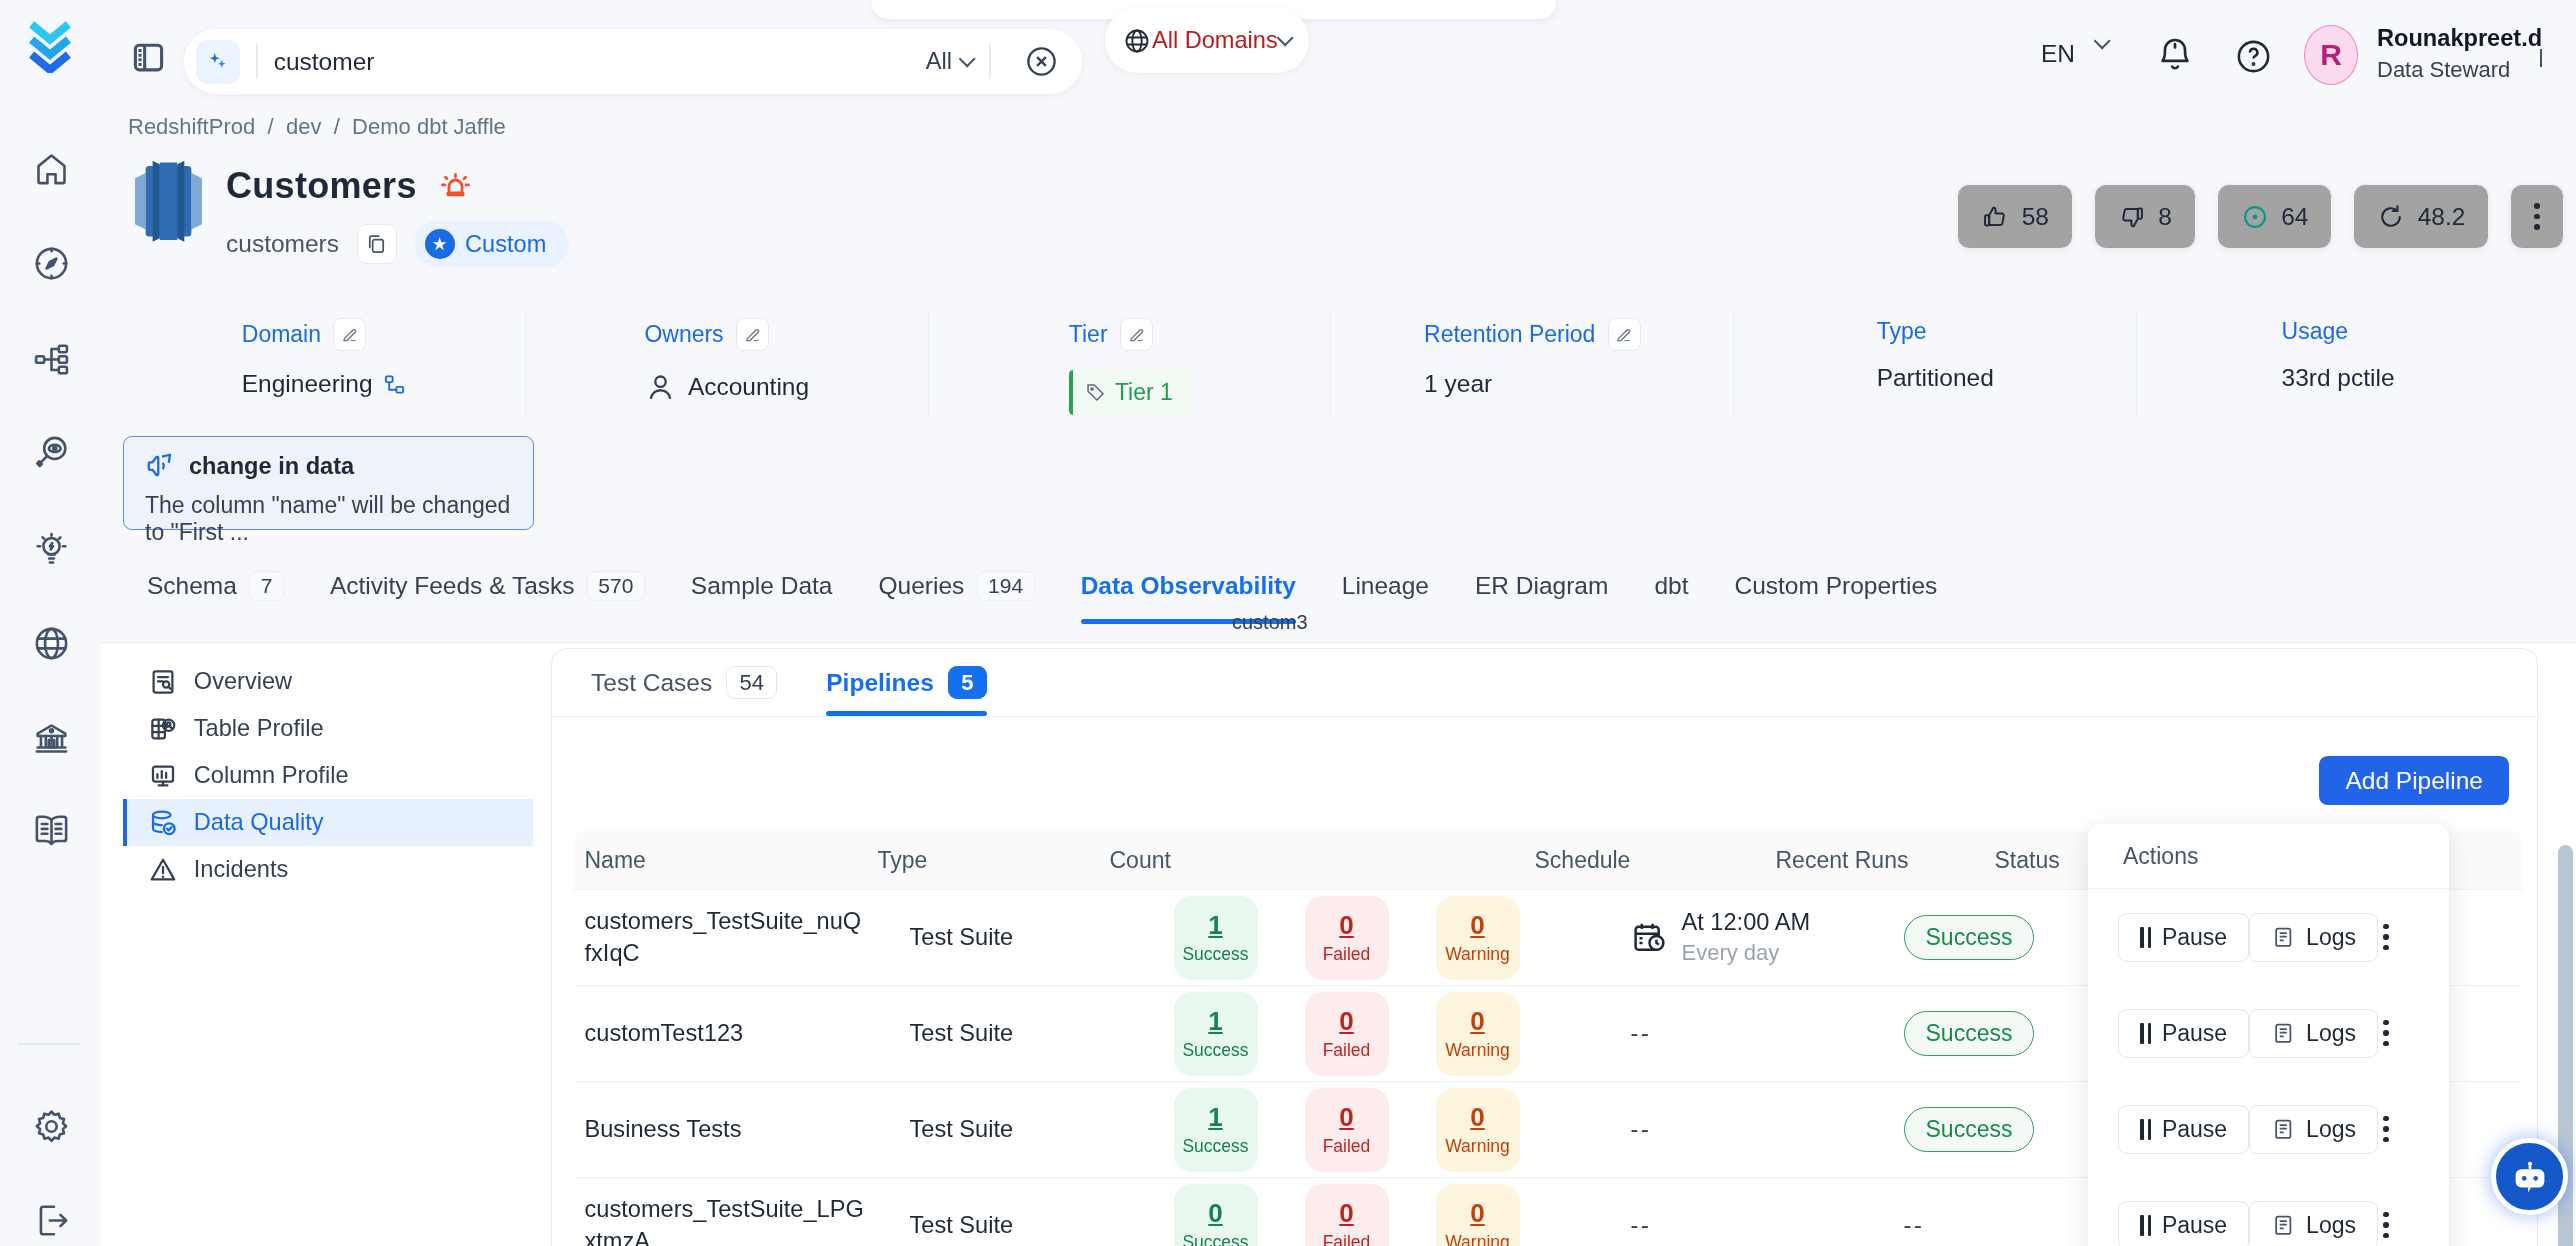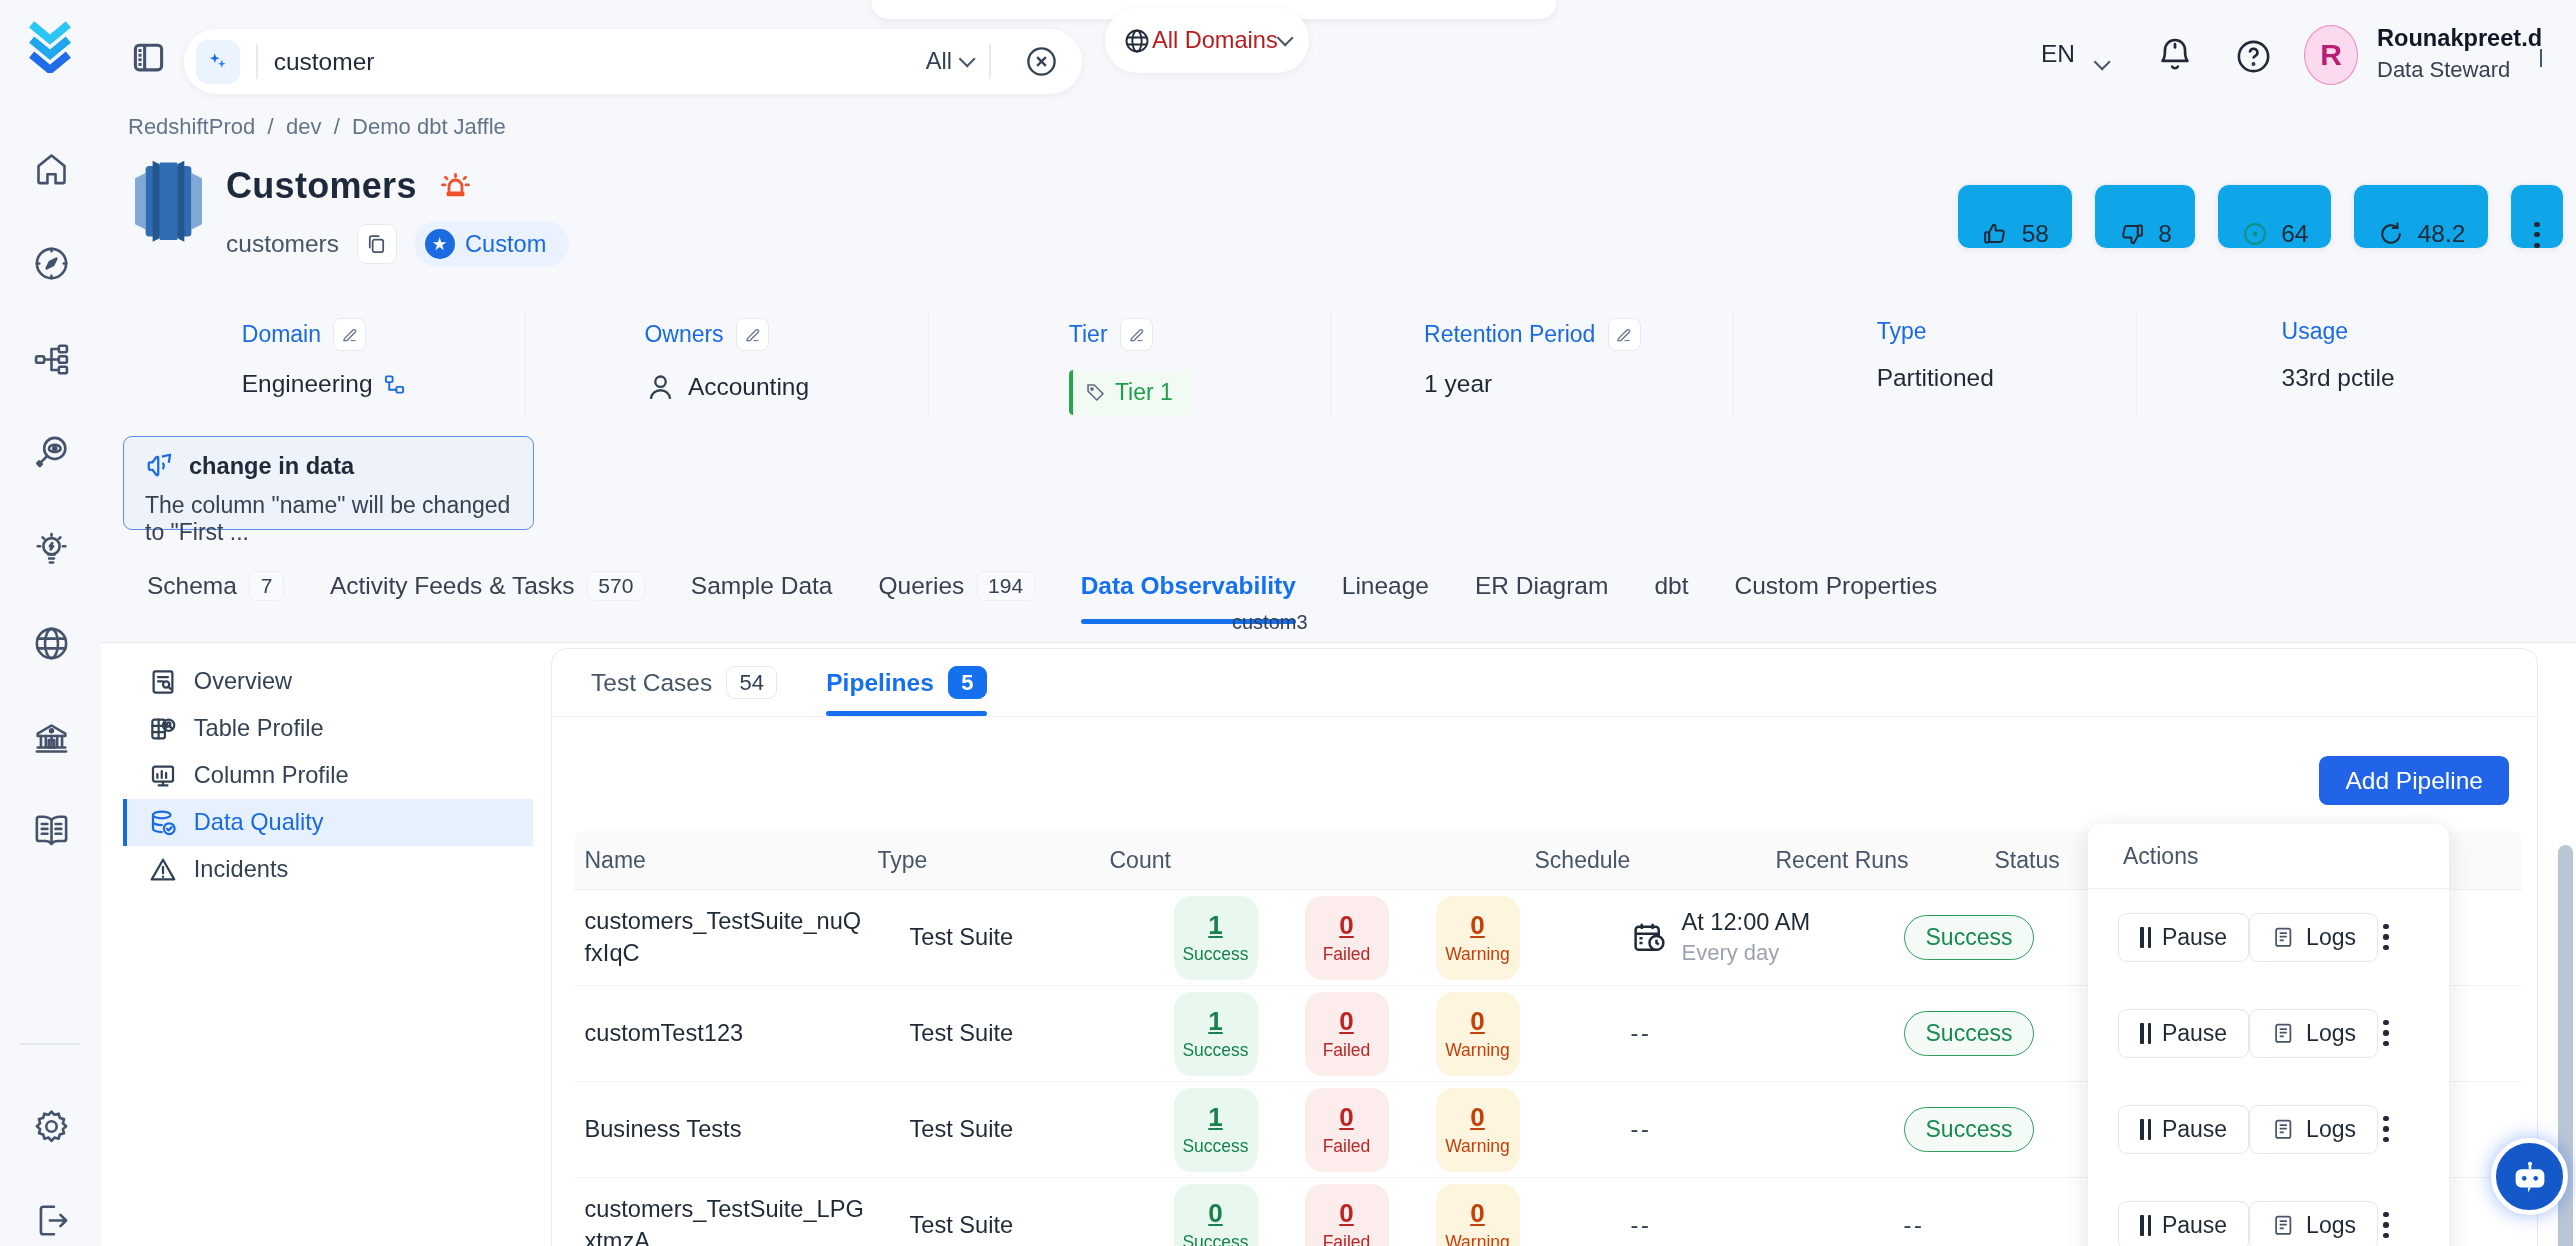--- a/index.html
+++ b/index.html
@@ -21,21 +21,21 @@
 
   .search-pill { position:absolute; left:184px; top:29px; width:898px; height:65px; background:#fff; border-radius:33px; display:flex; align-items:center; padding:0 23px 0 12.3px; box-shadow:0 1.8px 8.8px rgba(30,41,59,.06); }
   .ai-badge { width:44px; height:44px; border-radius:12.3px; background:#eaf3fe; display:flex; align-items:center; justify-content:center; cursor:pointer; }
   .search-sep { width:1.8px; height:35px; background:#e7ebf1; margin:0 15.8px; }
   .search-input { flex:1; border:none; outline:none; font-family:"Liberation Sans",sans-serif; font-size:24.5px; color:#1f2937; background:transparent; }
   .scope { display:flex; align-items:center; gap:8.8px; color:#334155; font-size:23.6px; cursor:pointer; }
   .clear-btn { margin-left:17.5px; cursor:pointer; }
 
   .domains-pill { position:absolute; left:1105px; top:8px; width:204px; height:65px; background:#fff; border-radius:33px; display:flex; align-items:center; justify-content:center; gap:1px; font-size:23.6px; color:#b91c1c; box-shadow:0 1.8px 8.8px rgba(30,41,59,.06); cursor:pointer; }
 
-  .lang { position:absolute; left:2041px; top:40px; display:flex; align-items:flex-end; gap:21px; font-size:24.5px; color:#1f2937; cursor:pointer; }
+  .lang { position:absolute; left:2041px; top:40px; display:flex; align-items:flex-start; gap:21px; font-size:24.5px; color:#1f2937; cursor:pointer; }
   .bell { position:absolute; left:2155px; top:35px; cursor:pointer; }
   .help { position:absolute; left:2234px; top:37px; cursor:pointer; }
   .avatar { position:absolute; left:2304px; top:24.5px; width:54px; height:60px; border-radius:50%; background:#fbd9ee; border:1.8px solid #f187c0; color:#b91d74; font-size:30px; font-weight:700; display:flex; align-items:center; justify-content:center; cursor:pointer; }
   .user-block { position:absolute; left:2377px; top:24.5px; cursor:pointer; }
   .user-name { font-size:23.6px; font-weight:700; color:#111827; }
   .user-role { font-size:22px; color:#374151; margin-top:5.3px; }
   .user-caret { position:absolute; left:2540px; top:49px; cursor:pointer; }
 
   .caret { width:12.3px; height:12.3px; border-right:2.2px solid #475569; border-bottom:2.2px solid #475569; transform:rotate(45deg); margin-top:-5.3px; }
 
@@ -46,21 +46,21 @@
   .entity-title-row { position:absolute; left:226px; top:165px; display:flex; align-items:center; gap:19px; }
   .entity-title { font-size:36px; font-weight:700; color:#1e293b; letter-spacing:0.3px; }
   .entity-sub-row { position:absolute; left:226px; top:221px; display:flex; align-items:center; gap:17.5px; }
   .entity-name { font-size:24.5px; color:#475569; }
   .copy-btn { width:40px; height:40px; border:1.3px solid #e6e9ef; border-radius:8.8px; background:#fff; display:flex; align-items:center; justify-content:center; cursor:pointer; }
   .follow-btn { height:46px; padding:0 23px 0 10.5px; border-radius:23px; background:#e9f2fe; display:flex; align-items:center; gap:10.5px; cursor:pointer; }
   .follow-star { width:30px; height:30px; border-radius:50%; background:#1a6be2; color:#fff; font-size:17.5px; display:flex; align-items:center; justify-content:center; }
   .follow-label { font-size:23.6px; color:#1a6be2; font-weight:500; }
 
   .stats-row { position:absolute; right:12.3px; top:184px; display:flex; gap:21px; }
-  .stat-btn { height:65px; background:#0ea5e9; border:0.9px solid #eef0f4; border-radius:12.3px; box-shadow:0 1.8px 7px rgba(30,41,59,.05); display:flex; align-items:flex-end; gap:12.3px; padding:0 23px; font-size:24.5px; color:#1f2937; cursor:pointer; }
+  .stat-btn { height:65px; background:#a3a3a3; border:0.9px solid #eef0f4; border-radius:12.3px; box-shadow:0 1.8px 7px rgba(30,41,59,.05); display:flex; align-items:center; gap:12.3px; padding:0 23px; font-size:24.5px; color:#1f2937; cursor:pointer; }
   .kebab { display:flex; flex-direction:column; gap:5.3px; align-items:center; }
   .kebab i { width:5.3px; height:5.3px; border-radius:50%; background:#1f2937; }
 
   
   .meta-band { position:absolute; left:123px; top:313px; width:2416px; height:102px; display:flex; }
   .meta-col { flex:1; border-left:1.3px solid #ecEFf4; display:flex; flex-direction:column; align-items:center; }
   .meta-col:first-child { border-left:none; }
   .meta-inner { display:flex; flex-direction:column; align-items:flex-start; }
   .meta-label-row { display:flex; align-items:center; gap:12.3px; margin-top:5.3px; }
   .meta-label { font-size:23px; color:#1a6be2; font-weight:500; }

